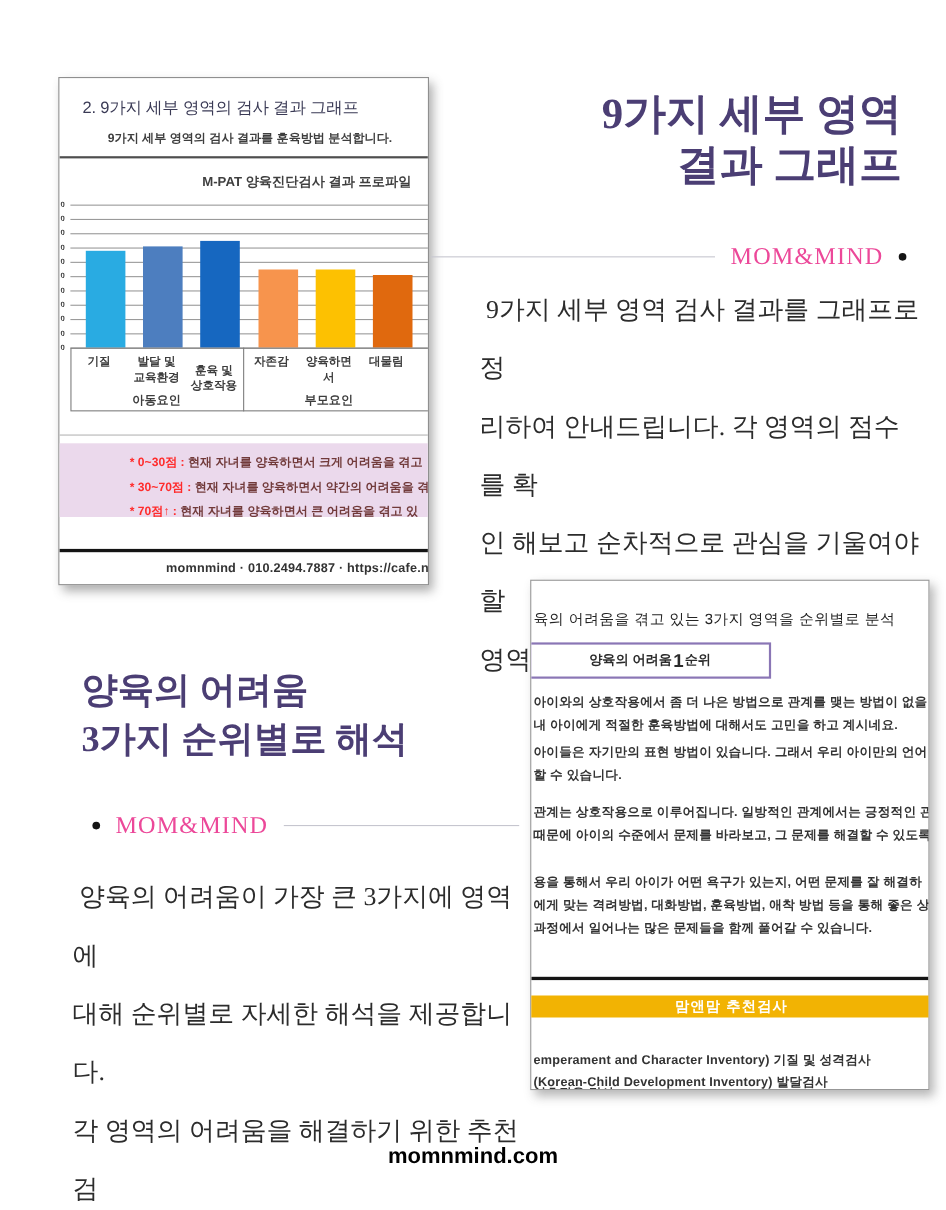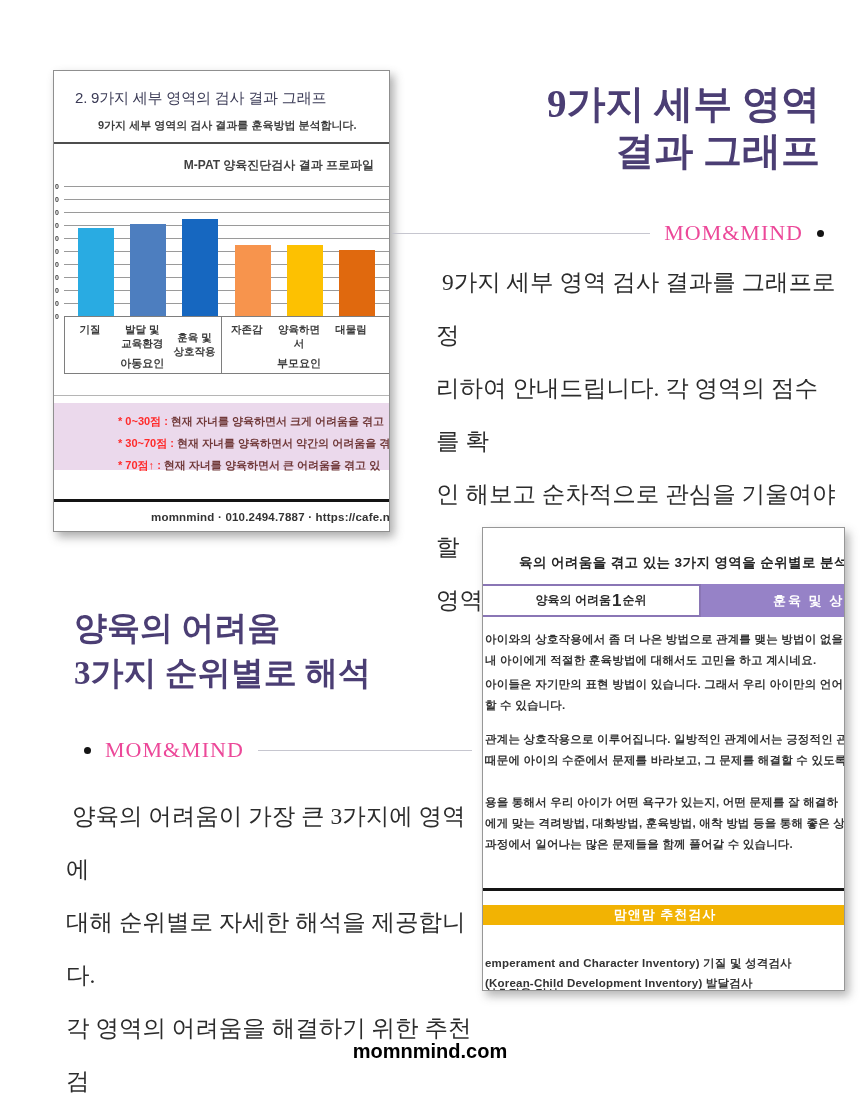--- a/index.html
+++ b/index.html
@@ -51,21 +51,21 @@
   #para-right{left:436px;top:256px;width:404px;}
 
   
   #heading-rank{position:absolute;left:74px;top:606px;font-size:33px;line-height:45px;text-align:left;}
   #brand-left{left:84px;top:737px;width:388px;}
   #para-left{left:66px;top:790px;width:412px;}
 
   
   #card2{position:absolute;left:482px;top:527px;width:363px;height:464px;background:#fff;
          border:1px solid #979797;box-shadow:4px 5px 9px rgba(70,70,70,.4);overflow:hidden;}
-  .c2-title{position:absolute;left:2px;top:26px;font-size:13.5px;font-weight:700;color:#242424;letter-spacing:0.4px;white-space:nowrap;margin-left:34px;}
+  .c2-title{position:absolute;left:2px;top:26px;font-size:13.5px;font-weight:400;color:#242424;letter-spacing:0.4px;white-space:nowrap;}
   .tabbar{position:absolute;left:-2px;top:56px;width:370px;height:33px;display:flex;}
   .tab-white{width:220px;background:#fff;border:2px solid #8a76b5;display:flex;align-items:center;justify-content:center;
              font-size:12px;font-weight:700;color:#2b2b2b;white-space:nowrap;}
   .tab-rank{font-size:17px;margin:0 1px;}
   .tab-purple{flex:1;background:var(--tab-purple);color:#fff;font-size:13px;font-weight:700;letter-spacing:2px;
               display:flex;align-items:center;padding-left:72px;white-space:nowrap;}
   .c2-p{position:absolute;left:2px;width:380px;font-size:11.5px;font-weight:600;color:#333;line-height:21px;
         letter-spacing:0.2px;white-space:pre-line;}
   #c2-p1{top:101px;} #c2-p2{top:146px;} #c2-p3{top:201px;} #c2-p4{top:264px;}
   .c2-blackline{position:absolute;left:0;top:360px;width:100%;height:2.5px;background:#141414;}
@@ -173,21 +173,20 @@
 그램 추천까지 살펴보세요.</div>
 
   <div id="card2">
     <div class="c2-title">육의 어려움을 겪고 있는 3가지 영역을 순위별로 분석</div>
     <div class="tabbar">
       <div class="tab-white">
         <span>양육의 어려움 </span>
         <span class="tab-rank">1</span>
         <span>순위</span>
       </div>
-      <div class="tab-purple">훈육 및 상</div>
     </div>
     <div id="c2-p1" class="c2-p">아이와의 상호작용에서 좀 더 나은 방법으로 관계를 맺는 방법이 없을
 내 아이에게 적절한 훈육방법에 대해서도 고민을 하고 계시네요.</div>
     <div id="c2-p2" class="c2-p">아이들은 자기만의 표현 방법이 있습니다. 그래서 우리 아이만의 언어
 할 수 있습니다.</div>
     <div id="c2-p3" class="c2-p">관계는 상호작용으로 이루어집니다. 일방적인 관계에서는 긍정적인 관
 때문에 아이의 수준에서 문제를 바라보고, 그 문제를 해결할 수 있도록</div>
     <div id="c2-p4" class="c2-p">용을 통해서 우리 아이가 어떤 욕구가 있는지, 어떤 문제를 잘 해결하
 에게 맞는 격려방법, 대화방법, 훈육방법, 애착 방법 등을 통해 좋은 상
 과정에서 일어나는 많은 문제들을 함께 풀어갈 수 있습니다.</div>

